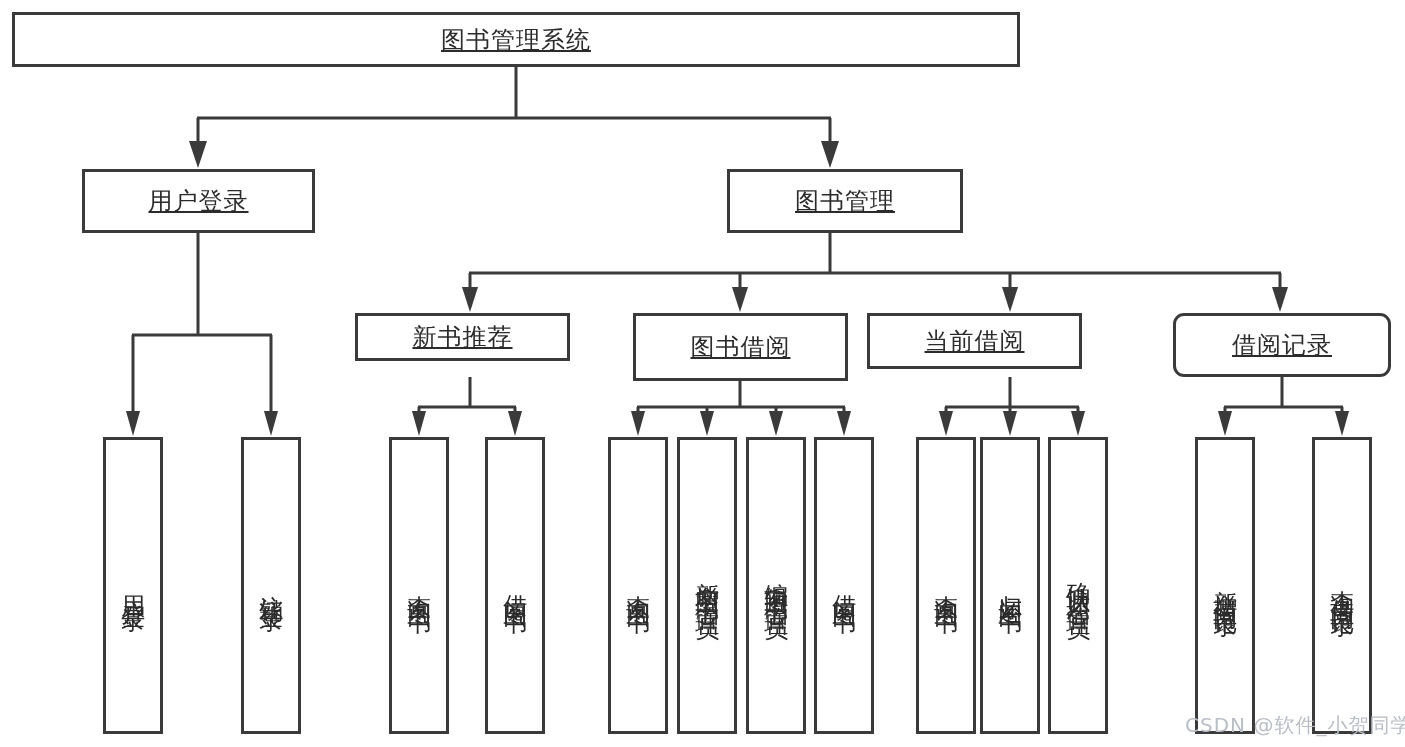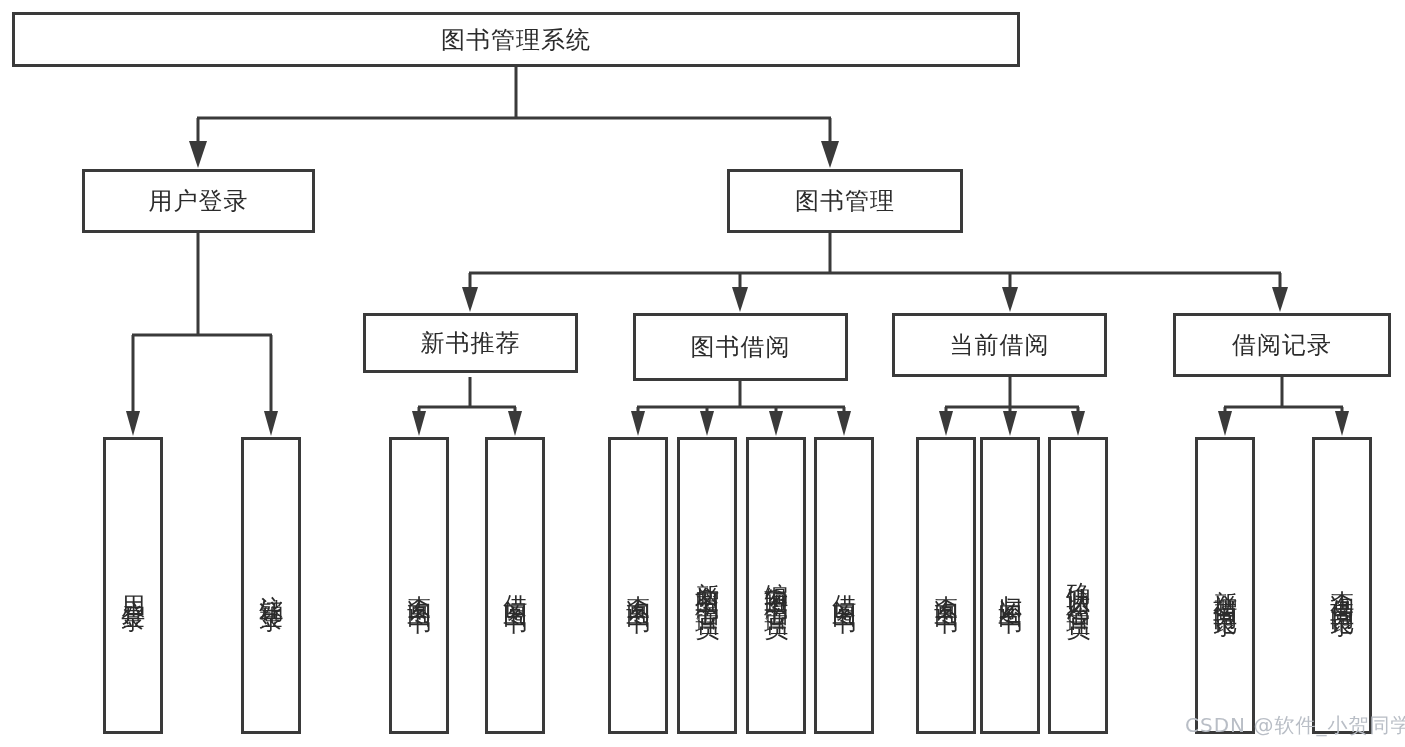--- a/index.html
+++ b/index.html
@@ -6,21 +6,21 @@
   .canvas{
     position:relative;width:1405px;height:747px;background:#ffffff;
     font-family:"DejaVu Sans","Liberation Sans",sans-serif;overflow:hidden;
   }
   .edges{position:absolute;left:0;top:0;width:1405px;height:747px;}
   .node{
     position:absolute;background:#ffffff;border:3px solid #3a3a3a;
     box-sizing:border-box;display:flex;align-items:center;justify-content:center;
     color:#2b2b2b;
   }
-  .h-node{font-size:24px;letter-spacing:1px;white-space:nowrap;}
+  .h-node{font-size:24px;letter-spacing:1px;white-space:nowrap;text-decoration:underline;}
   .root-node{font-size:24px;}
   .v-node span{
     writing-mode:vertical-rl;text-orientation:mixed;
     font-size:24px;line-height:1.1;letter-spacing:5px;
   }
   .watermark{
     position:absolute;color:#b9bec6;font-size:20px;line-height:26px;
     letter-spacing:1px;white-space:nowrap;z-index:5;
   }
 </style>
@@ -76,30 +76,30 @@
     <span>图书管理系统</span>
   </div>
 
   <div class="node h-node" style="left:82px;top:169px;width:233px;height:64px;">
     <span>用户登录</span>
   </div>
   <div class="node h-node" style="left:712px;top:169px;width:236px;height:64px;margin-left:15px;">
     <span>图书管理</span>
   </div>
 
-  <div class="node h-node" style="left:363px;top:313px;width:215px;height:60px;">
+  <div class="node h-node" style="left:355px;top:313px;width:215px;height:48px;">
     <span>新书推荐</span>
   </div>
   <div class="node h-node" style="left:633px;top:313px;width:215px;height:68px;">
     <span>图书借阅</span>
   </div>
-  <div class="node h-node" style="left:892px;top:313px;width:215px;height:64px;">
+  <div class="node h-node" style="left:867px;top:313px;width:215px;height:56px;">
     <span>当前借阅</span>
   </div>
-  <div class="node h-node" style="left:1173px;top:313px;width:218px;height:64px;">
+  <div class="node h-node" style="left:1173px;top:313px;width:218px;height:64px;border-radius:11px;">
     <span>借阅记录</span>
   </div>
 
   <div class="node v-node" style="left:103px;top:437px;width:60px;height:297px;">
     <span>用户登录</span>
   </div>
   <div class="node v-node" style="left:241px;top:437px;width:60px;height:297px;">
     <span>注销登录</span>
   </div>
 

